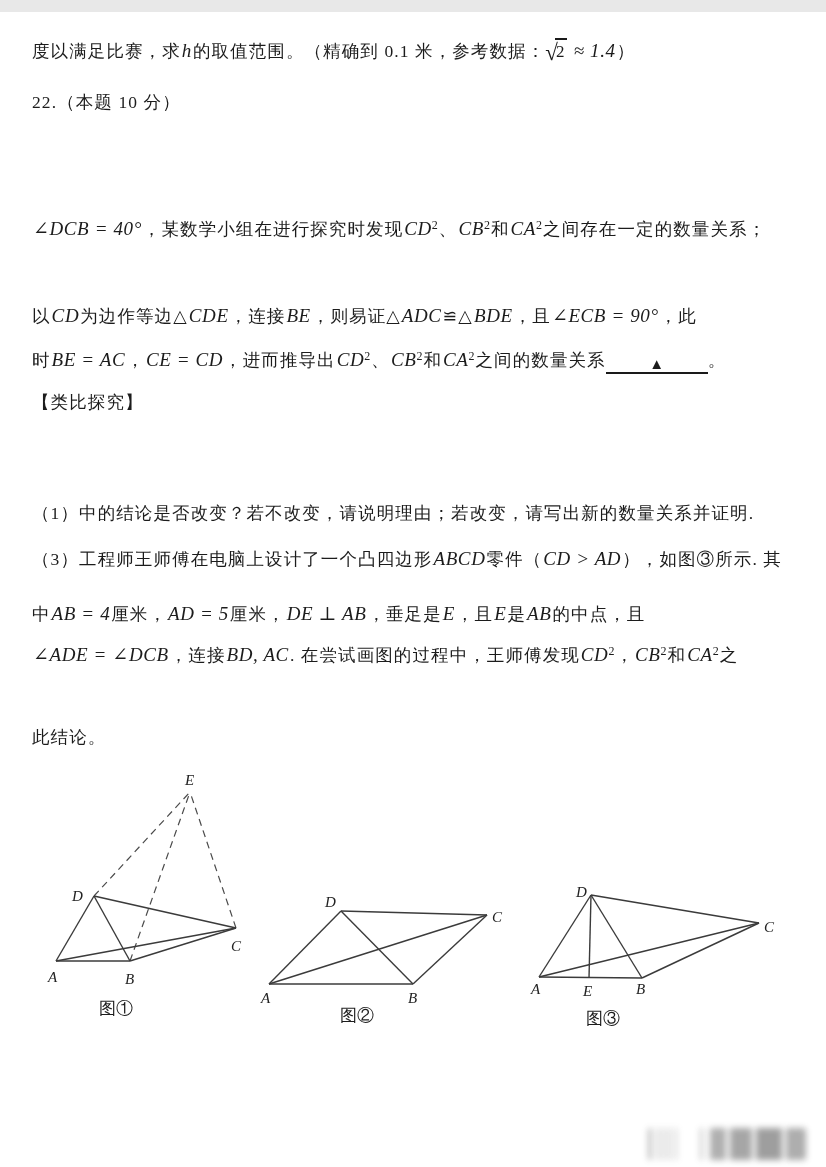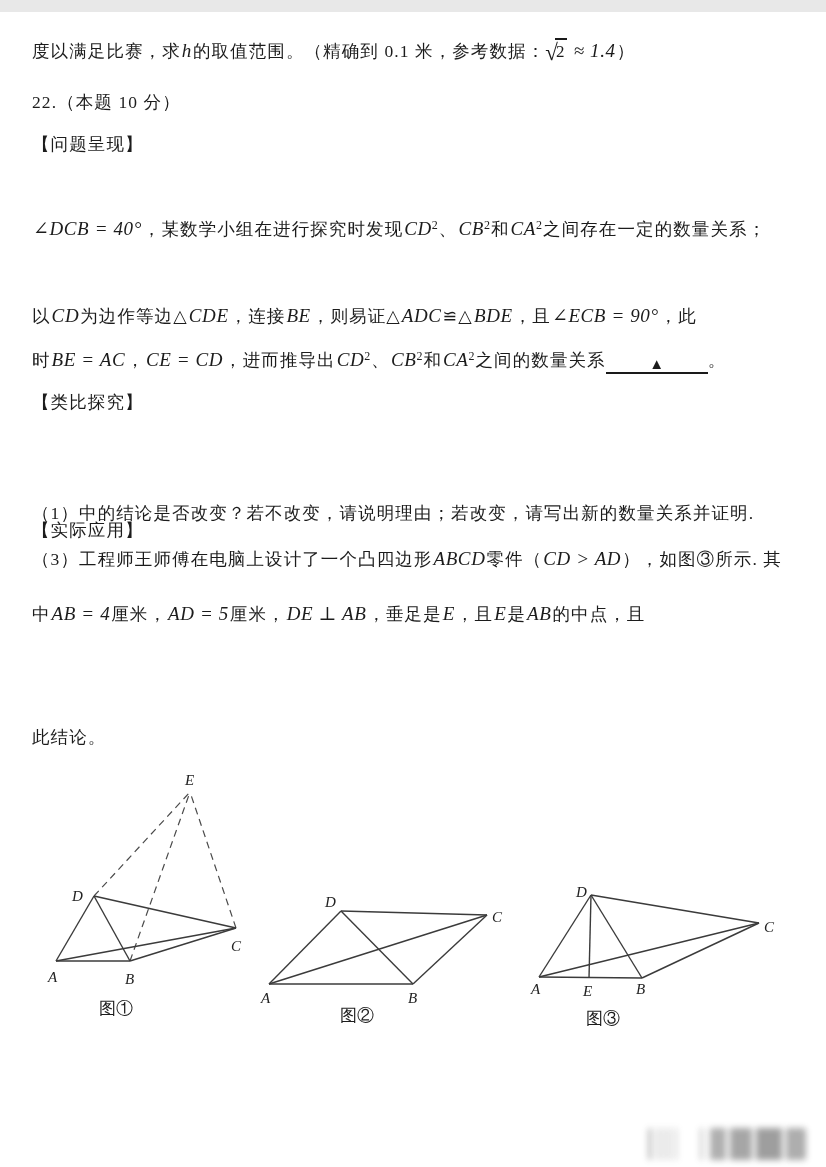--- a/index.html
+++ b/index.html
@@ -89,29 +89,28 @@
     border-radius:3px;
   }
 </style>
 </head>
 <body>
 
 <div class="page">
 
   <div class="line" style="top:26px"><span class="run-c">度以满足比赛，求</span><span class="run-m">h</span><span class="run-c">的取值范围。（精确到 0.1 米，参考数据：</span><span class="run-sqrt"><span class="rad-sign">√</span><span class="radicand">2</span></span><span class="run-m"> ≈ 1.4</span><span class="run-c">）</span></div>
   <div class="line" style="top:78px"><span class="run-c">22.（本题 10 分）</span></div>
-  <div class="line" style="top:120px"><span class="run-c">【问题呈现】</span></div>
   <div class="line" style="top:205px"><span class="run-m">∠DCB = 40°</span><span class="run-c">，某数学小组在进行探究时发现</span><span class="run-m">CD<sup>2</sup></span><span class="run-c">、</span><span class="run-m">CB<sup>2</sup></span><span class="run-c">和</span><span class="run-m">CA<sup>2</sup></span><span class="run-c">之间存在一定的数量关系；</span></div>
   <div class="line" style="top:292px"><span class="run-c">以</span><span class="run-m">CD</span><span class="run-c">为边作等边△</span><span class="run-m">CDE</span><span class="run-c">，连接</span><span class="run-m">BE</span><span class="run-c">，则易证△</span><span class="run-m">ADC</span><span class="run-c">≌△</span><span class="run-m">BDE</span><span class="run-c">，且</span><span class="run-m">∠ECB = 90°</span><span class="run-c">，此</span></div>
   <div class="line" style="top:336px"><span class="run-c">时</span><span class="run-m">BE = AC</span><span class="run-c">，</span><span class="run-m">CE = CD</span><span class="run-c">，进而推导出</span><span class="run-m">CD<sup>2</sup></span><span class="run-c">、</span><span class="run-m">CB<sup>2</sup></span><span class="run-c">和</span><span class="run-m">CA<sup>2</sup></span><span class="run-c">之间的数量关系</span><span class="run-blank">▲</span><span class="run-c">。</span></div>
   <div class="line" style="top:378px"><span class="run-c">【类比探究】</span></div>
   <div class="line" style="top:489px"><span class="run-c">（1）中的结论是否改变？若不改变，请说明理由；若改变，请写出新的数量关系并证明.</span></div>
-  <div class="line" style="top:506px"><span class="run-c">【实际应用】</span></div>
   <div class="line" style="top:535px"><span class="run-c">（3）工程师王师傅在电脑上设计了一个凸四边形</span><span class="run-m">ABCD</span><span class="run-c">零件（</span><span class="run-m">CD &gt; AD</span><span class="run-c">），如图③所示. 其</span></div>
   <div class="line" style="top:590px"><span class="run-c">中</span><span class="run-m">AB = 4</span><span class="run-c">厘米，</span><span class="run-m">AD = 5</span><span class="run-c">厘米，</span><span class="run-m">DE ⊥ AB</span><span class="run-c">，垂足是</span><span class="run-m">E</span><span class="run-c">，且</span><span class="run-m">E</span><span class="run-c">是</span><span class="run-m">AB</span><span class="run-c">的中点，且</span></div>
+  <div class="line" style="top:631px"><span class="run-m">∠ADE = ∠DCB</span><span class="run-c">，连接</span><span class="run-m">BD, AC</span><span class="run-c">. 在尝试画图的过程中，王师傅发现</span><span class="run-m">CD<sup>2</sup></span><span class="run-c">，</span><span class="run-m">CB<sup>2</sup></span><span class="run-c">和</span><span class="run-m">CA<sup>2</sup></span><span class="run-c">之</span></div>
   <div class="line" style="top:713px"><span class="run-c">此结论。</span></div>
 
   <div class="figure" style="left:28px;top:758px">
     <svg width="230" height="252" viewBox="0 0 230 252">
       <line class="fig-line-dashed" x1="66" y1="126" x2="162" y2="22"></line>
       <line class="fig-line-dashed" x1="102" y1="191" x2="162" y2="22"></line>
       <line class="fig-line-dashed" x1="208" y1="158" x2="162" y2="22"></line>
       <line class="fig-line" x1="28" y1="191" x2="66" y2="126"></line>
       <line class="fig-line" x1="66" y1="126" x2="102" y2="191"></line>
       <line class="fig-line" x1="28" y1="191" x2="102" y2="191"></line>

